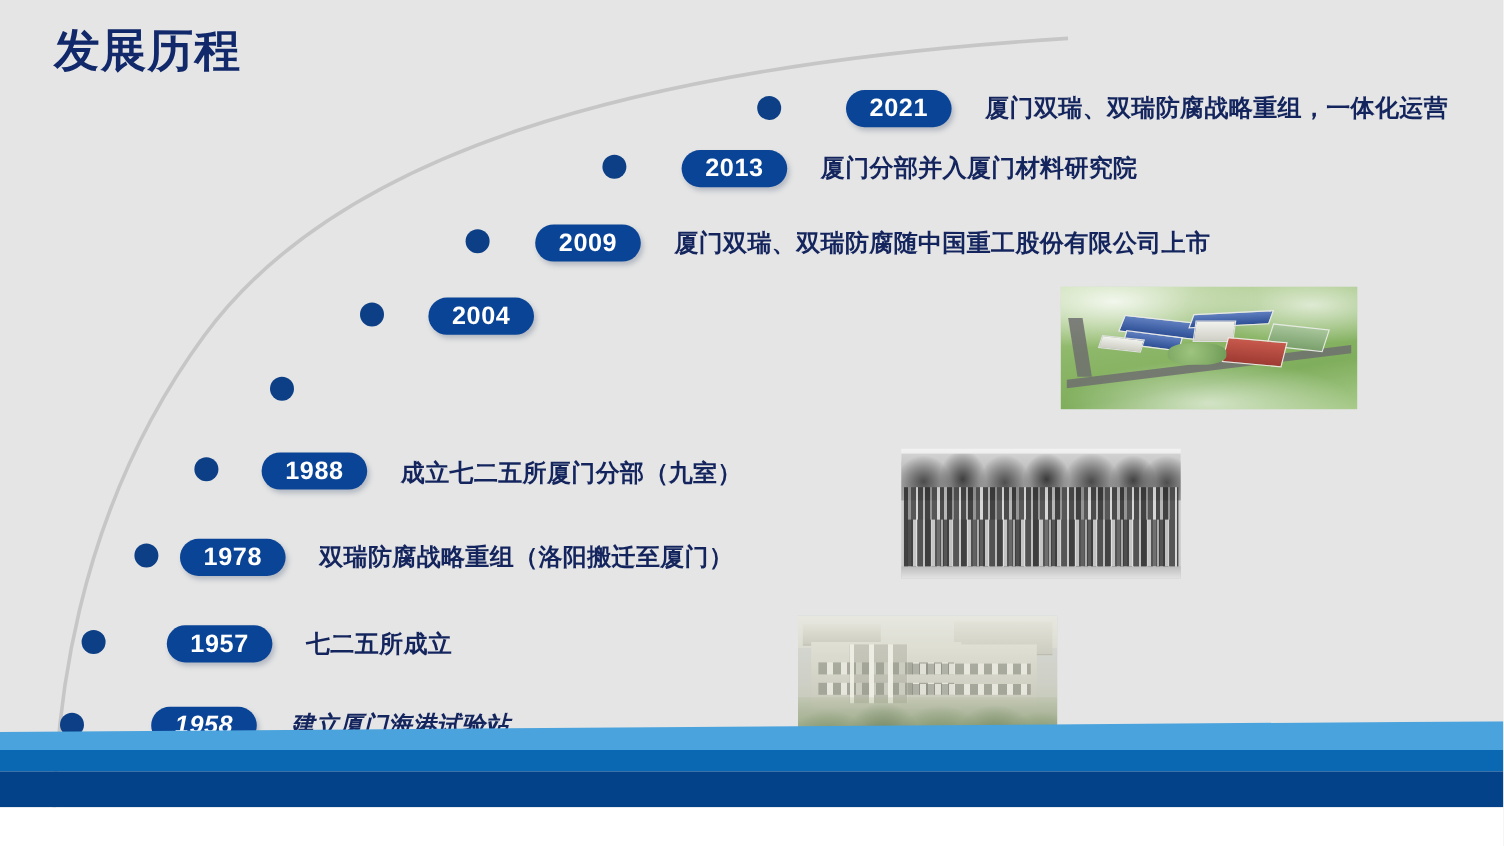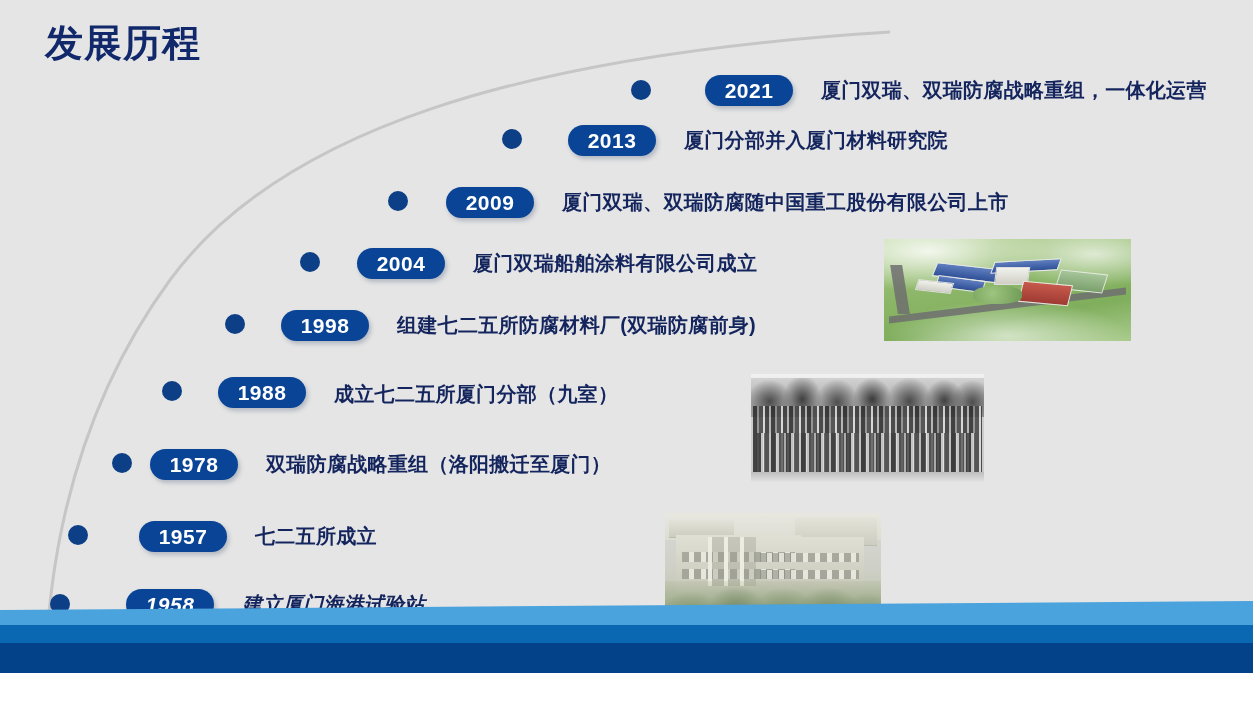--- a/index.html
+++ b/index.html
@@ -273,27 +273,22 @@
     <span class="event-text">厦门分部并入厦门材料研究院</span>
   </div>
 
   <div class="timeline-row" style="left:446px; top:187px;">
     <span class="year-badge">2009</span>
     <span class="event-text">厦门双瑞、双瑞防腐随中国重工股份有限公司上市</span>
   </div>
 
   <div class="timeline-row" style="left:357px; top:248px;">
     <span class="year-badge">2004</span>
-    <span class="event-text">厦门双瑞船舶涂料有限公司成立</span>
-  </div>
-
-  <div class="timeline-row" style="left:281px; top:310px;">
-    <span class="year-badge">1998</span>
-    <span class="event-text">组建七二五所防腐材料厂(双瑞防腐前身)</span>
-  </div>
+  </div>
+
 
   <div class="timeline-row" style="left:218px; top:377px;align-items:flex-end;">
     <span class="year-badge">1988</span>
     <span class="event-text">成立七二五所厦门分部（九室）</span>
   </div>
 
   <div class="timeline-row" style="left:150px; top:449px;">
     <span class="year-badge">1978</span>
     <span class="event-text">双瑞防腐战略重组（洛阳搬迁至厦门）</span>
   </div>

